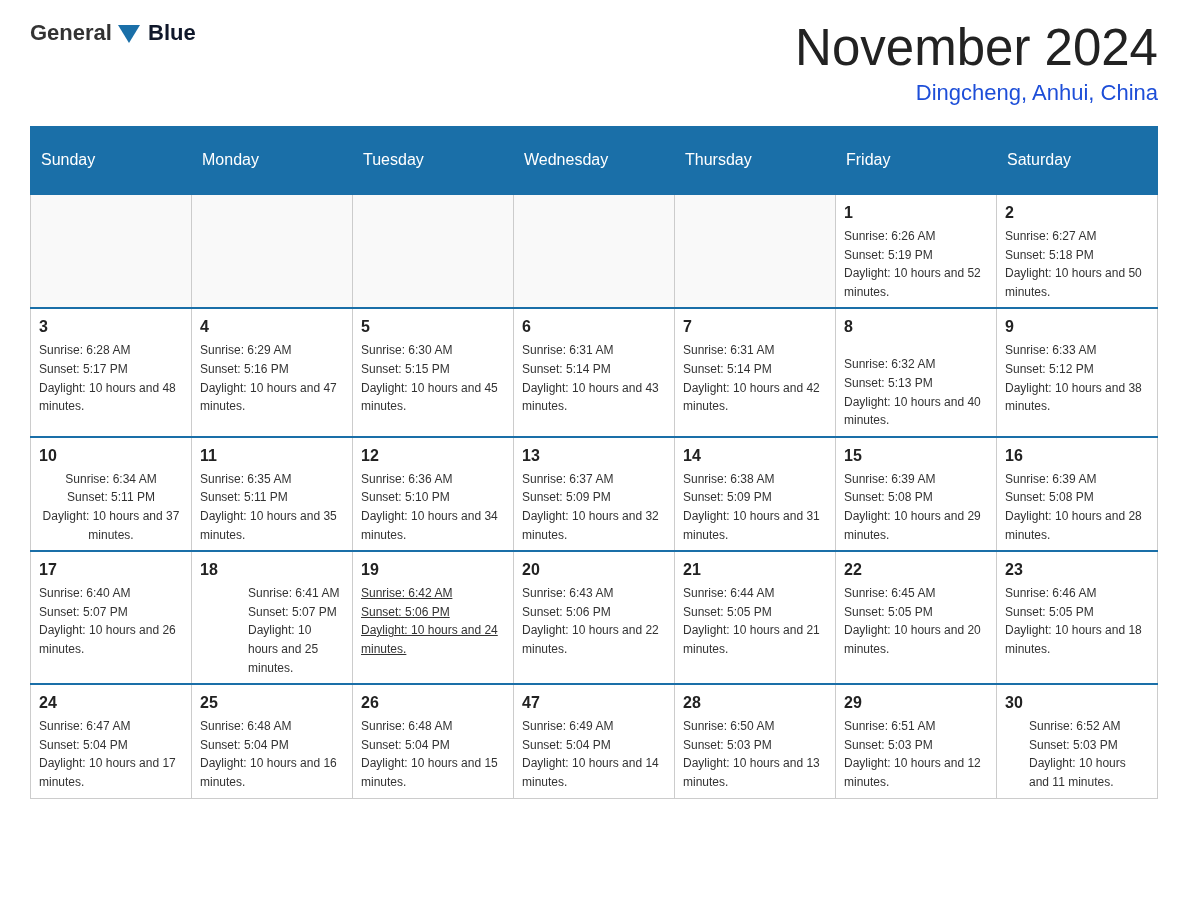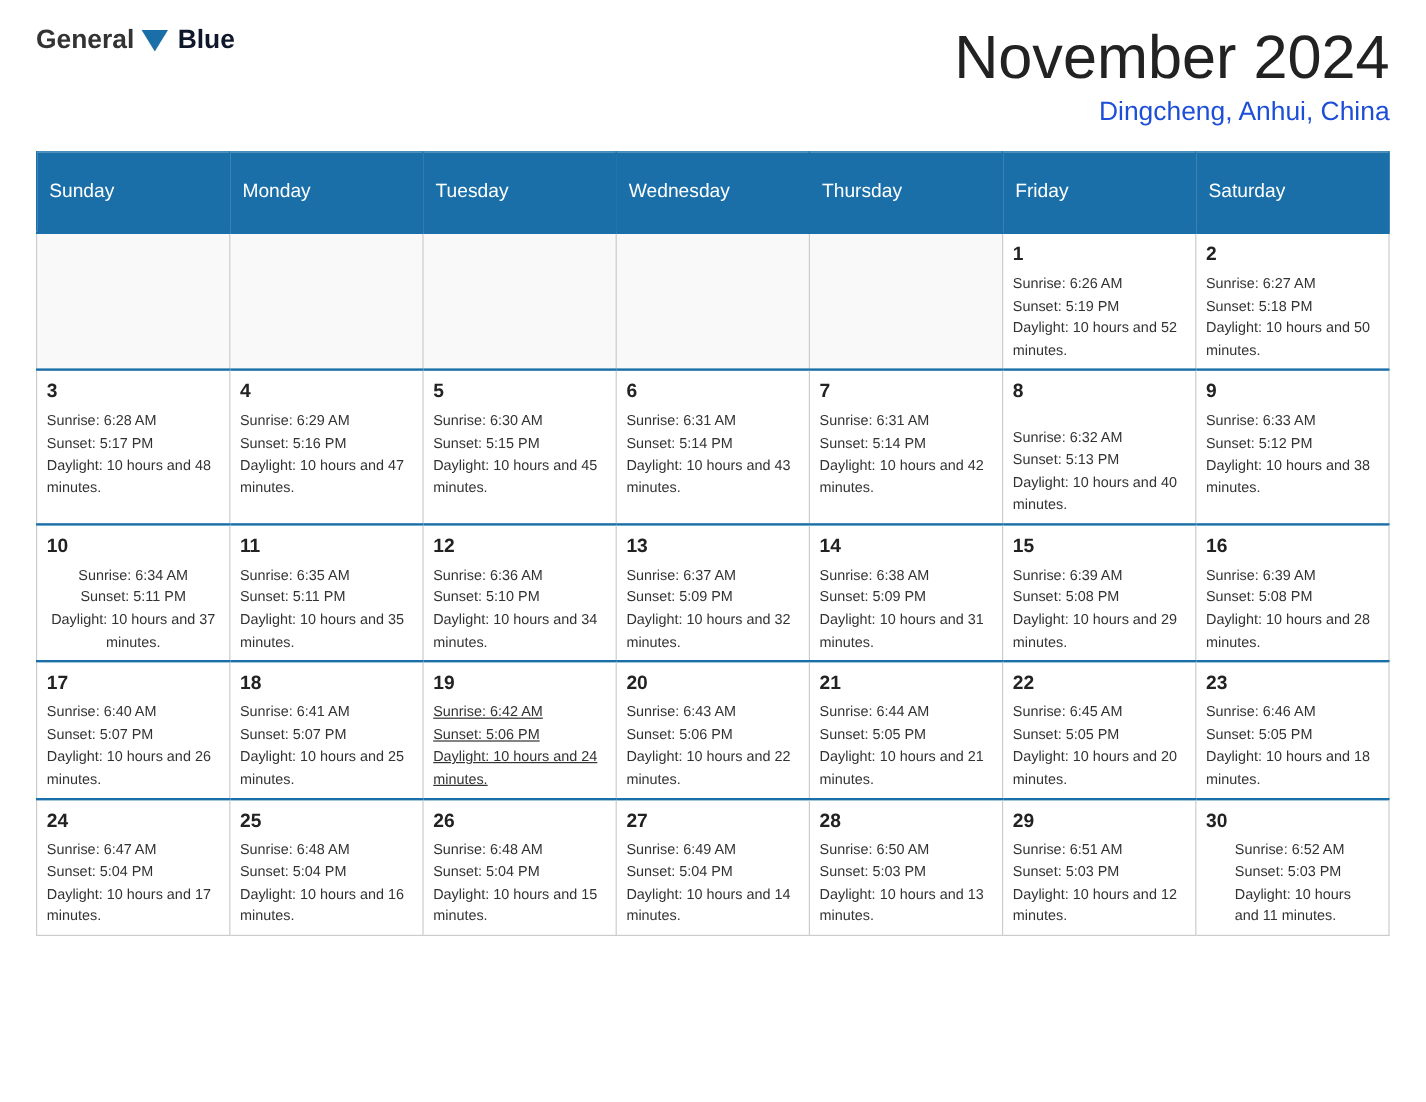--- a/index.html
+++ b/index.html
@@ -242,21 +242,21 @@
       </tr>
       <tr class="week-row">
         <td>
           <span class="day-number">17</span>
           <div class="day-info" style="white-space: pre-line;">Sunrise: 6:40 AM
 Sunset: 5:07 PM
 Daylight: 10 hours and 26 minutes.</div>
         </td>
         <td>
           <span class="day-number">18</span>
-          <div class="day-info" style="white-space: pre-line;">Sunrise: 6:41 AM
+          <div class="day-info" style="white-space: pre-line; margin-left: 48px;">Sunrise: 6:41 AM
 Sunset: 5:07 PM
 Daylight: 10 hours and 25 minutes.</div>
         </td>
         <td>
           <span class="day-number">19</span>
           <div class="day-info" style="white-space: pre-line; text-decoration: underline;">Sunrise: 6:42 AM
 Sunset: 5:06 PM
 Daylight: 10 hours and 24 minutes.</div>
         </td>
         <td>
@@ -297,21 +297,21 @@
 Sunset: 5:04 PM
 Daylight: 10 hours and 16 minutes.</div>
         </td>
         <td>
           <span class="day-number">26</span>
           <div class="day-info" style="white-space: pre-line;">Sunrise: 6:48 AM
 Sunset: 5:04 PM
 Daylight: 10 hours and 15 minutes.</div>
         </td>
         <td>
-          <span class="day-number">27</span>
+          <span class="day-number">47</span>
           <div class="day-info" style="white-space: pre-line;">Sunrise: 6:49 AM
 Sunset: 5:04 PM
 Daylight: 10 hours and 14 minutes.</div>
         </td>
         <td>
           <span class="day-number">28</span>
           <div class="day-info" style="white-space: pre-line;">Sunrise: 6:50 AM
 Sunset: 5:03 PM
 Daylight: 10 hours and 13 minutes.</div>
         </td>

